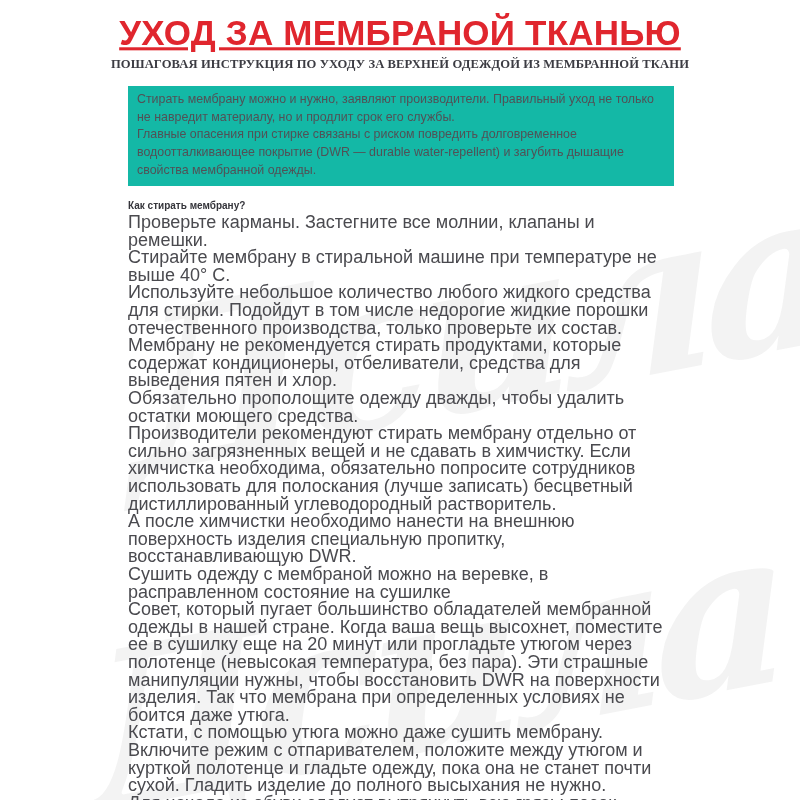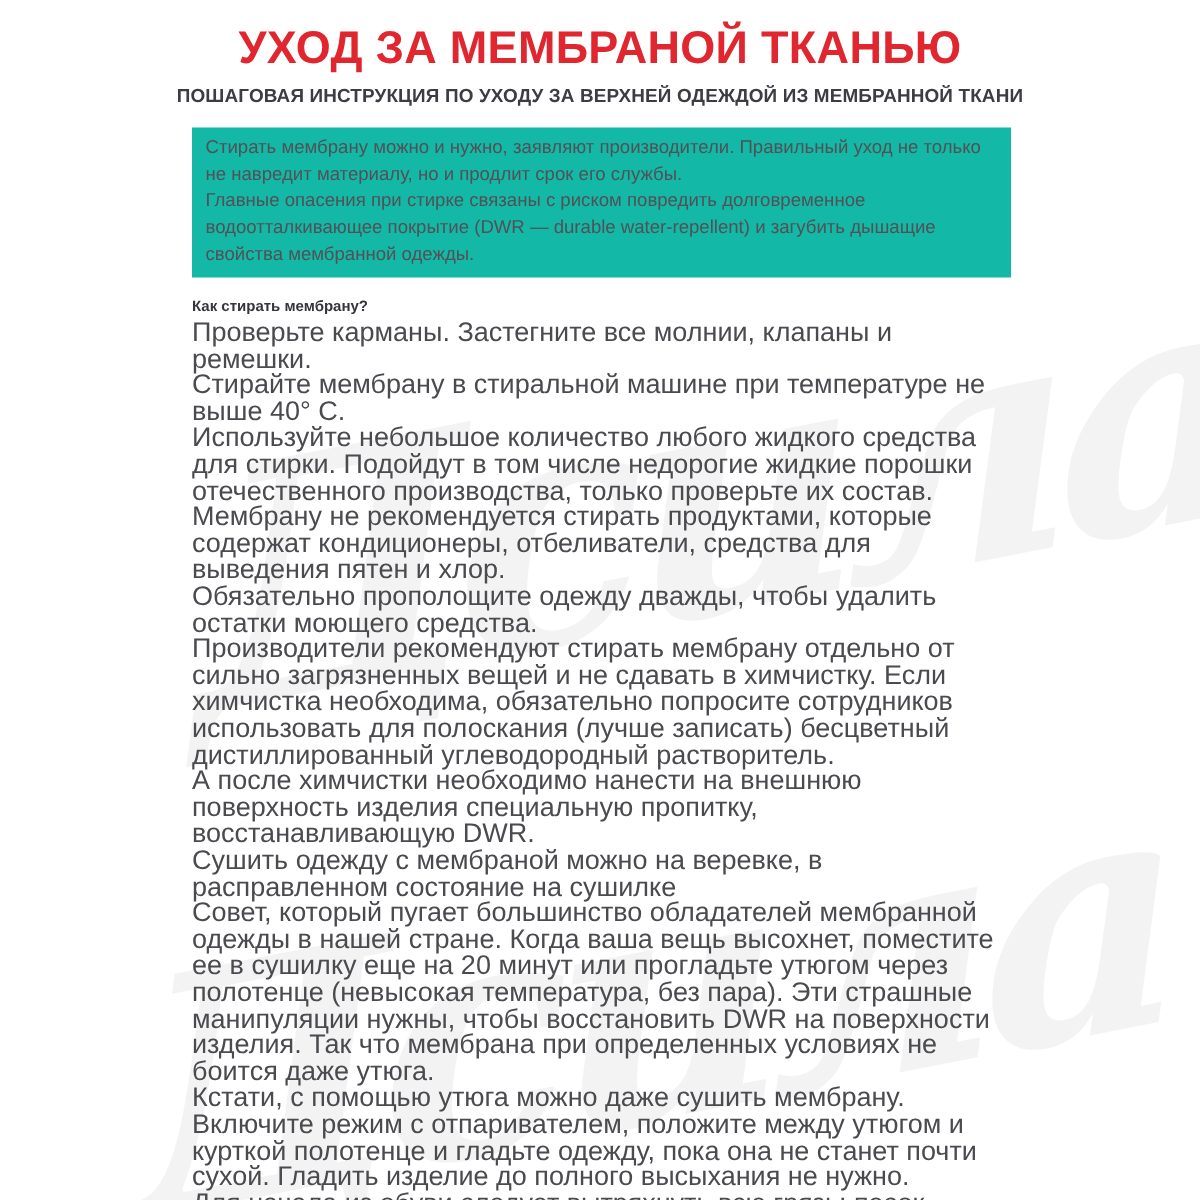--- a/index.html
+++ b/index.html
@@ -33,32 +33,34 @@
   .watermark.wm-mid { left: 120px; top: 205px; }
   .watermark.wm-bottom { left: 70px; top: 545px; }
   .header {
     position: relative;
     z-index: 1;
     text-align: center;
     padding-top: 14px;
   }
   .title {
     color: #e0262e;
-    font-size: 30px;
+    font-size: 35px;
     font-weight: 800;
     letter-spacing: 0.2px;
     line-height: 38px;
     transform: scaleY(1.02);
+    text-decoration: underline;
   }
   .subtitle {
     margin-top: 5px;
     color: #3c3c43;
     font-size: 12.6px;
     font-weight: bold;
     letter-spacing: 0.1px;
+    font-family: Liberation Serif, serif;
   }
   .content {
     position: relative;
     z-index: 1;
     margin: 14px auto 0 128px;
     width: 546px;
   }
   .intro-box {
     background: #14b8a6;
     padding: 5px 4px 6px 9px;

